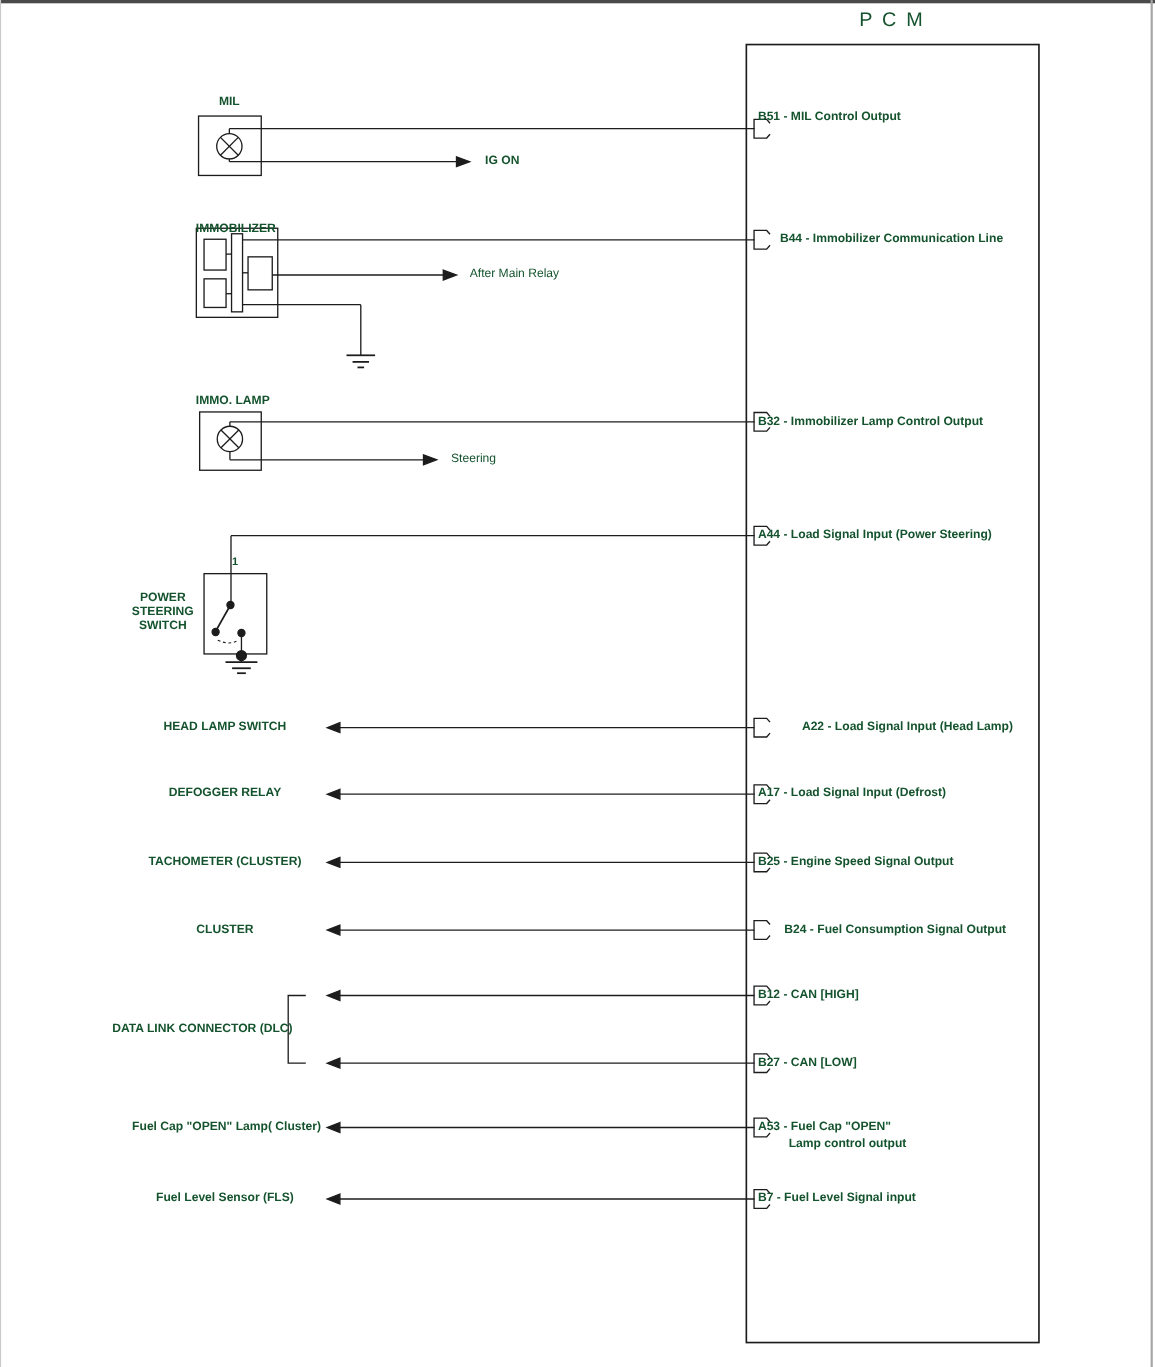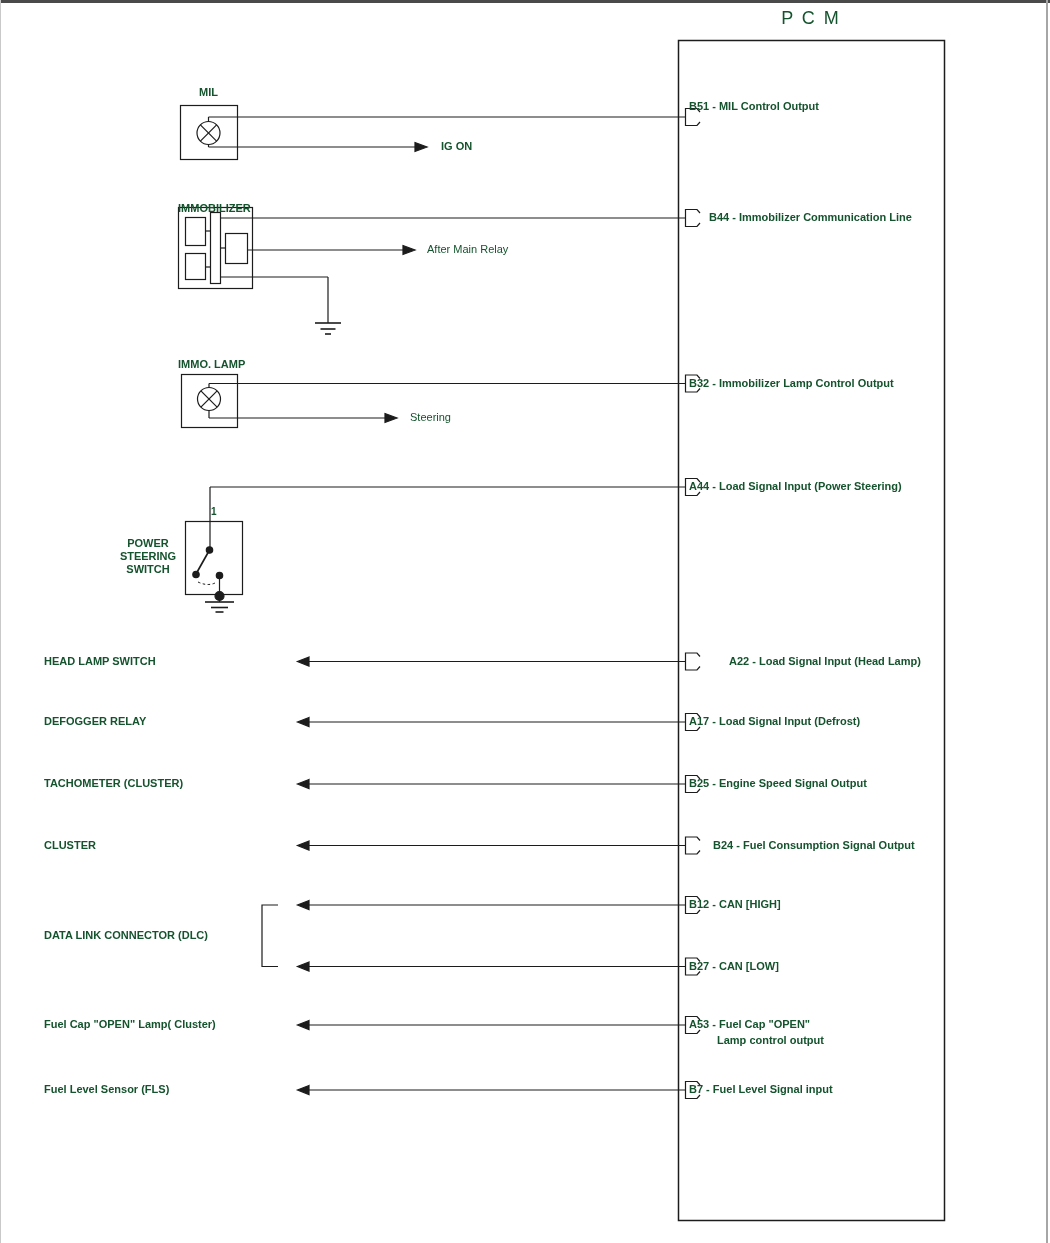--- a/index.html
+++ b/index.html
@@ -5,21 +5,21 @@
   html,body{margin:0;padding:0;background:#ffffff;}
   .canvas{
     position:relative;width:1050px;height:1243px;background:#ffffff;overflow:hidden;
     font-family:"Liberation Sans","DejaVu Sans",sans-serif;color:#14532d;
   }
   .frame-top{position:absolute;left:0;top:0;width:1050px;height:3px;background:#4a4a4a;}
   .frame-right{position:absolute;right:2px;top:0;width:2px;height:1243px;background:#a6a6a6;}
   .frame-left{position:absolute;left:0;top:0;width:1px;height:1243px;background:#c9c9c9;}
   svg{position:absolute;left:0;top:0;}
   .lbl{position:absolute;font-size:11px;line-height:15px;white-space:nowrap;font-weight:bold;}
-  .row{text-align:left;left:0;padding-left:44px;}
+  .row{text-align:center;left:17px;padding-left:44px;}
   .ctr{text-align:center;white-space:normal;}
   .bold{font-weight:400;}
   .title{position:absolute;left:678px;width:266px;text-align:center;top:8px;
          font-size:18px;letter-spacing:2px;font-weight:400;}
   .pss span{display:block;line-height:13px;}
   .tiny{font-size:10px;}
 </style>
 </head>
 <body>
 

